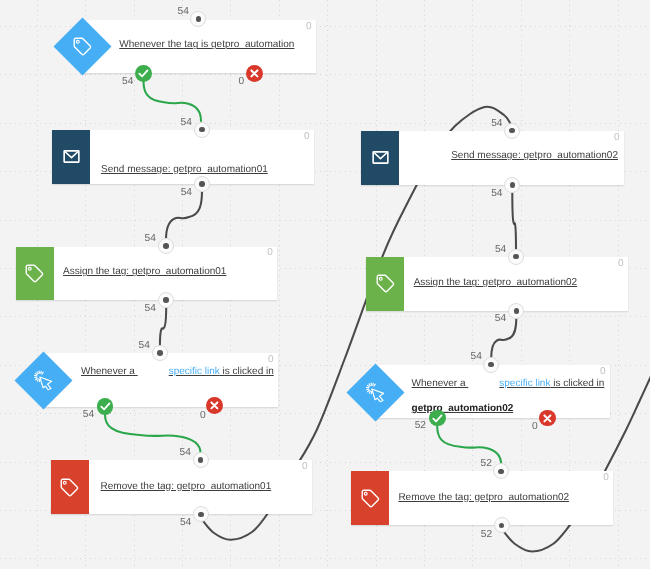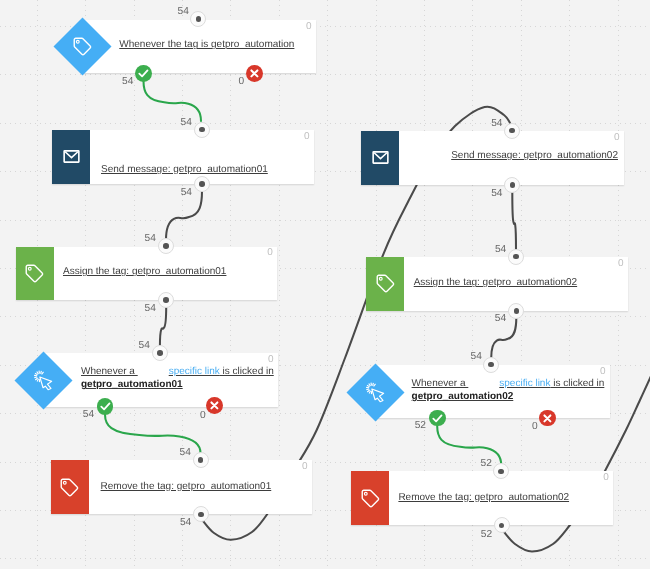--- a/index.html
+++ b/index.html
@@ -101,21 +101,20 @@
           <svg width="21" height="21" viewBox="0 0 24 24">
             <path d="M11.3 2.55 H4.25 a1.7 1.7 0 0 0 -1.7 1.7 v7.05 a1.7 1.7 0 0 0 0.5 1.2 l8.25 8.25 a1.7 1.7 0 0 0 2.4 0 l7.05 -7.05 a1.7 1.7 0 0 0 0 -2.4 l-8.25 -8.25 a1.7 1.7 0 0 0 -1.2 -0.5 z" fill="none" stroke="#fff" stroke-width="1.6" stroke-linejoin="round"></path>
             <circle cx="6.6" cy="6.6" r="1.6" fill="none" stroke="#fff" stroke-width="1.2800000000000002"></circle>
           </svg>
         </div>
       </div>
       <div class="node" style="left: 43.5px; top: 353.2px; width: 234.5px; height: 53.6px;">
         <div class="cnt" style="right: 4.5px; top: 1.9px;">0</div>
         <div class="label" style="left: 37.5px; top: 13.2px;">
           <div><span>Whenever a </span><span class="lnk">specific link</span><span> is clicked in</span></div>
-          <div style="margin-top: 0px;"><b>getpro_automation01</b></div>
         </div>
       </div>
       <div class="node" style="left: 50.7px; top: 460px; width: 261.3px; height: 54.4px;">
         <div class="cnt" style="right: 4.5px; top: 1.9px;">0</div>
         <div class="label" style="left: 49.9px; top: 20.6px;">Remove the tag: getpro_automation01</div>
         <div class="icon-sq" style="background: rgb(216, 65, 43);">
           <svg width="21" height="21" viewBox="0 0 24 24">
             <path d="M11.3 2.55 H4.25 a1.7 1.7 0 0 0 -1.7 1.7 v7.05 a1.7 1.7 0 0 0 0.5 1.2 l8.25 8.25 a1.7 1.7 0 0 0 2.4 0 l7.05 -7.05 a1.7 1.7 0 0 0 0 -2.4 l-8.25 -8.25 a1.7 1.7 0 0 0 -1.2 -0.5 z" fill="none" stroke="#fff" stroke-width="1.6" stroke-linejoin="round"></path>
             <circle cx="6.6" cy="6.6" r="1.6" fill="none" stroke="#fff" stroke-width="1.2800000000000002"></circle>
           </svg>
@@ -138,21 +137,21 @@
           <svg width="21" height="21" viewBox="0 0 24 24">
             <path d="M11.3 2.55 H4.25 a1.7 1.7 0 0 0 -1.7 1.7 v7.05 a1.7 1.7 0 0 0 0.5 1.2 l8.25 8.25 a1.7 1.7 0 0 0 2.4 0 l7.05 -7.05 a1.7 1.7 0 0 0 0 -2.4 l-8.25 -8.25 a1.7 1.7 0 0 0 -1.2 -0.5 z" fill="none" stroke="#fff" stroke-width="1.6" stroke-linejoin="round"></path>
             <circle cx="6.6" cy="6.6" r="1.6" fill="none" stroke="#fff" stroke-width="1.2800000000000002"></circle>
           </svg>
         </div>
       </div>
       <div class="node" style="left: 375px; top: 364.8px; width: 235px; height: 53.7px;">
         <div class="cnt" style="right: 4.5px; top: 1.9px;">0</div>
         <div class="label" style="left: 36.6px; top: 13.4px;">
           <div><span>Whenever a </span><span class="lnk">specific link</span><span> is clicked in</span></div>
-          <div style="margin-top: 0px;"><b>getpro_automation02</b></div>
+          <div style="margin-top: 12px;"><b>getpro_automation02</b></div>
         </div>
       </div>
       <div class="node" style="left: 351.1px; top: 471.3px; width: 262.1px; height: 54.2px;">
         <div class="cnt" style="right: 4.5px; top: 1.9px;">0</div>
         <div class="label" style="left: 47.3px; top: 20.6px;">Remove the tag: getpro_automation02</div>
         <div class="icon-sq" style="background: rgb(216, 65, 43);">
           <svg width="21" height="21" viewBox="0 0 24 24">
             <path d="M11.3 2.55 H4.25 a1.7 1.7 0 0 0 -1.7 1.7 v7.05 a1.7 1.7 0 0 0 0.5 1.2 l8.25 8.25 a1.7 1.7 0 0 0 2.4 0 l7.05 -7.05 a1.7 1.7 0 0 0 0 -2.4 l-8.25 -8.25 a1.7 1.7 0 0 0 -1.2 -0.5 z" fill="none" stroke="#fff" stroke-width="1.6" stroke-linejoin="round"></path>
             <circle cx="6.6" cy="6.6" r="1.6" fill="none" stroke="#fff" stroke-width="1.2800000000000002"></circle>
           </svg>

